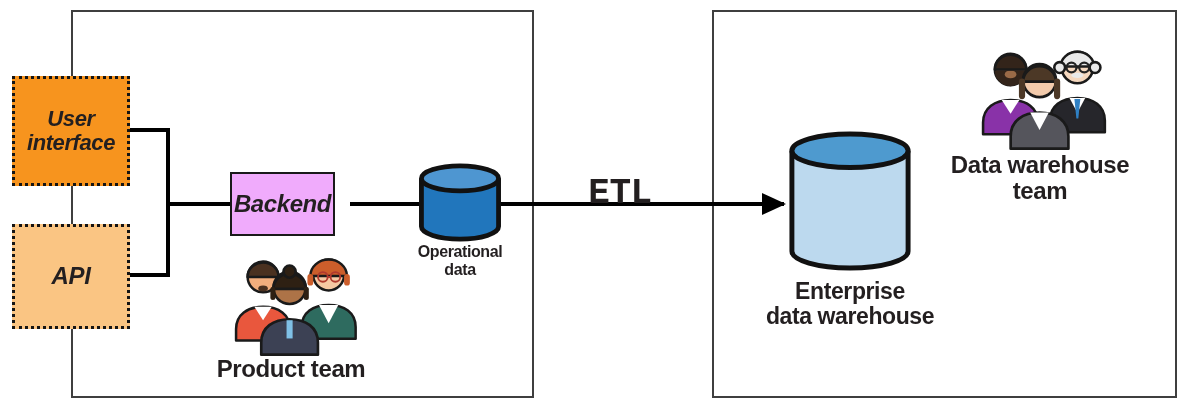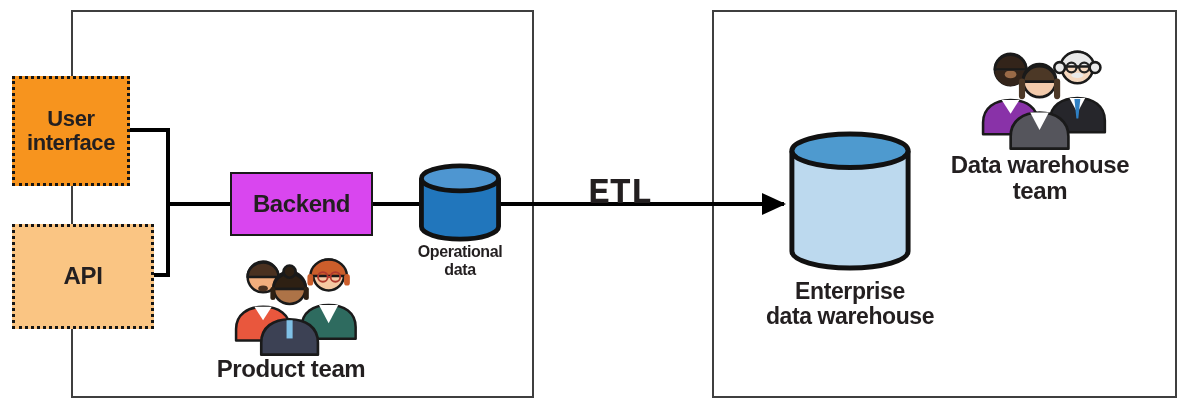--- a/index.html
+++ b/index.html
@@ -6,20 +6,21 @@
   .stage{
     position:relative;width:1185px;height:404px;background:#ffffff;overflow:hidden;
     font-family:"Liberation Sans",sans-serif;
   }
   .container-box{
     position:absolute;border:2px solid #3f3f3f;background:transparent;
   }
   .node{
     position:absolute;display:flex;align-items:center;justify-content:center;
     box-sizing:border-box;
+    font-style:italic;
   }
   .dotted{border:3px dotted #141414;}
   .lbl{
     font-weight:700;color:#231F20;text-align:center;line-height:1.1;
     letter-spacing:-0.4px;
   }
   .lbl span{display:block;}
   .caption{position:absolute;}
   .hline,.vline{position:absolute;background:#000000;}
   .arrowhead{
@@ -46,25 +47,25 @@
 
   <div class="caption lbl" style="left:570px;top:174px;width:100px;font-size:36px;letter-spacing:-0.5px;font-family:Liberation Mono, monospace;">ETL</div>
 
   <div class="node dotted lbl" style="left: 12px; top: 76px; width: 118px; height: 110px; font-size: 22px; background: rgb(247, 148, 30);">
     <div>
       <span>User</span>
       <span>interface</span>
     </div>
   </div>
 
-  <div class="node dotted lbl" style="left: 12px; top: 224px; width: 142px; height: 105px; font-size: 24px; background: rgb(250, 197, 131);">
+  <div class="node dotted lbl" style="left: 12px; top: 224px; width: 118px; height: 105px; font-size: 24px; background: rgb(250, 197, 131);">
     <span>API</span>
   </div>
 
-  <div class="node lbl" style="left: 230px; top: 172px; width: 143px; height: 64px; font-size: 24px; border: 2.5px solid rgb(26, 26, 26); background: #d946ef;">
+  <div class="node lbl" style="left: 230px; top: 172px; width: 105px; height: 64px; font-size: 24px; border: 2.5px solid rgb(26, 26, 26); background: #f0abfc;">
     <span>Backend</span>
   </div>
 
   <svg class="icon" style="left:415px;top:162px;" width="90" height="81" viewBox="0 0 92 84">
     <path d="M6,17 L6,67 A40,13 0 0 0 86,67 L86,17" stroke="#111111" stroke-width="5" stroke-linejoin="round" fill="#2176BC"></path>
     <ellipse cx="46" cy="17" rx="40" ry="13" stroke="#111111" stroke-width="5" fill="#4E96D1"></ellipse>
   </svg>
   <div class="caption lbl" style="left:396px;top:243px;width:128px;font-size:16px;">
     <span>Operational</span>
     <span>data</span>

